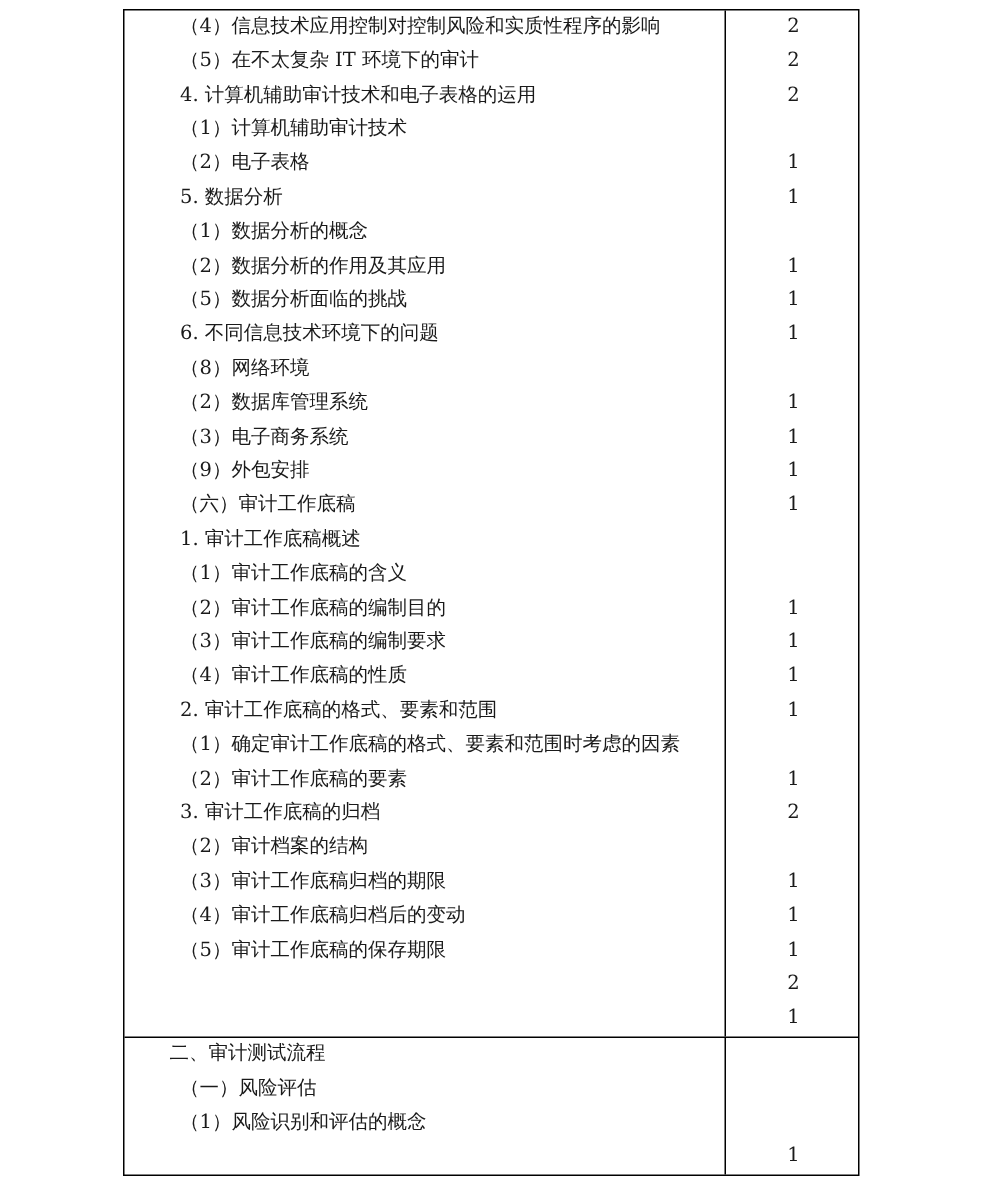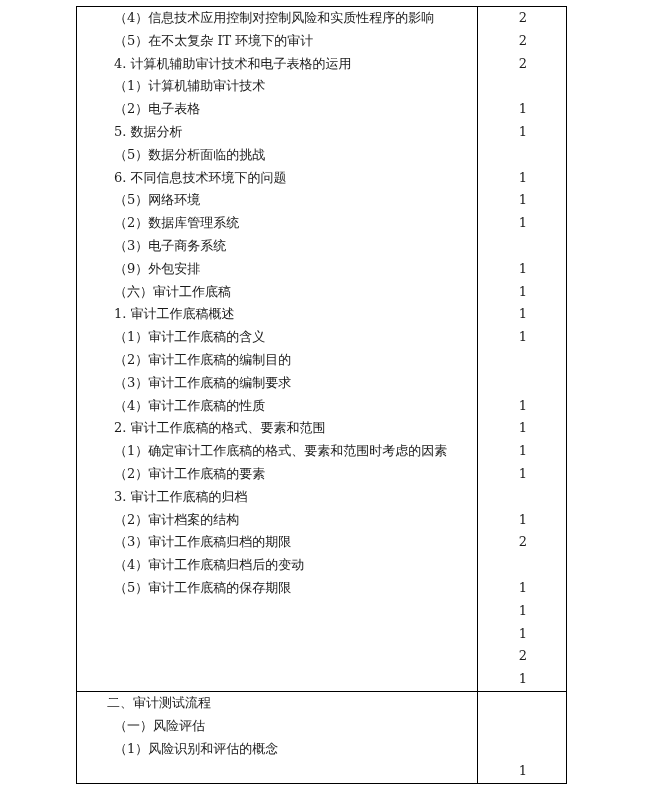--- a/index.html
+++ b/index.html
@@ -1,18 +1,18 @@
 <!DOCTYPE html>
 <html><head>
 <meta charset="utf-8">
 <style>
   html, body { margin: 0; padding: 0; background: #ffffff; }
   body { width: 660px; height: 789px; position: relative; overflow: hidden;
          font-family: "DejaVu Serif", "Liberation Serif", serif; color: #1a1a1a; }
-  .tbl { position: absolute; left: 76px; top: 6px; width: 491px; border: 1.5px solid #000;
+  .tbl { position: absolute; left: 82px; top: 6px; width: 491px; border: 1.5px solid #000;
          box-sizing: border-box; }
   .section { position: relative; display: flex; }
   .section + .section { border-top: 1.5px solid #000; }
   .col-left { width: 401px; border-right: 1.5px solid #000; box-sizing: border-box; }
   .col-right { flex: 1; }
   .row { height: 22.8px; line-height: 22.8px; font-size: 13px; white-space: nowrap; }
   .row .t { padding-left: 37px; display: block; }
   .row.lvl0 .t { padding-left: 30px; }
   .num { height: 22.8px; line-height: 22.8px; font-size: 13px; text-align: center;
          padding-left: 2px; }
@@ -35,27 +35,33 @@
         <div class="row">
           <span class="t">（1）计算机辅助审计技术</span>
         </div>
         <div class="row">
           <span class="t">（2）电子表格</span>
         </div>
         <div class="row">
           <span class="t">5. 数据分析</span>
         </div>
         <div class="row">
+          <span class="t">（1）数据分析的概念</span>
+        </div>
+        <div class="row">
+          <span class="t">（2）数据分析的作用及其应用</span>
+        </div>
+        <div class="row">
           <span class="t">（5）数据分析面临的挑战</span>
         </div>
         <div class="row">
           <span class="t">6. 不同信息技术环境下的问题</span>
         </div>
         <div class="row">
-          <span class="t">（5）网络环境</span>
+          <span class="t">（8）网络环境</span>
         </div>
         <div class="row">
           <span class="t">（2）数据库管理系统</span>
         </div>
         <div class="row">
           <span class="t">（3）电子商务系统</span>
         </div>
         <div class="row">
           <span class="t">（9）外包安排</span>
         </div>

